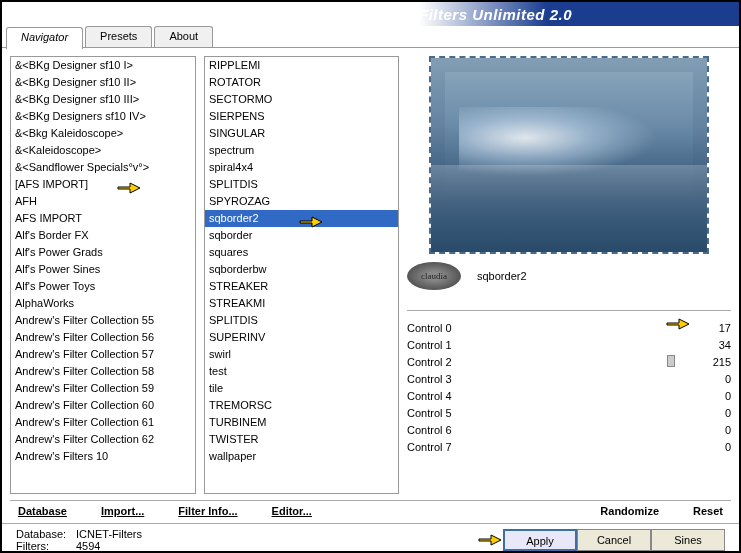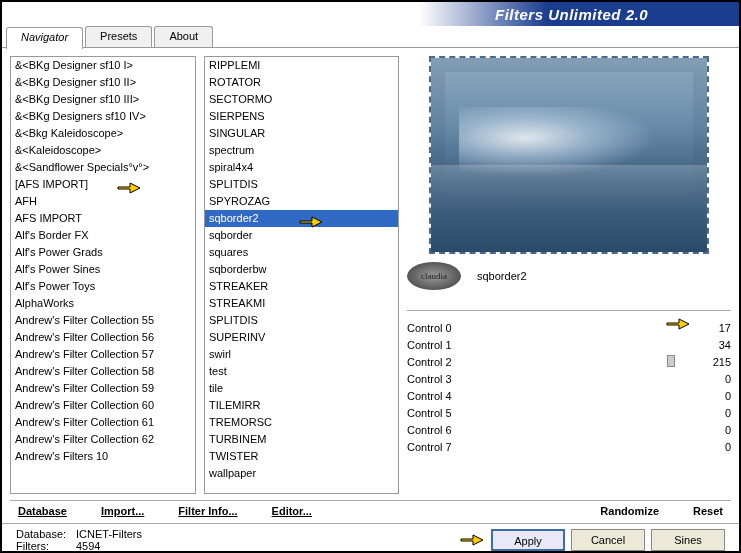--- a/index.html
+++ b/index.html
@@ -1,18 +1,18 @@
 <!DOCTYPE html>
 <html><head>
 <meta charset="utf-8">
 <style>
 * { margin: 0; padding: 0; box-sizing: border-box; }
 body { font-family: Arial, sans-serif; font-size: 11px; background: #fff; width: 741px; height: 553px; overflow: hidden; position: relative; border: 2px solid #000; }
 .header { height: 24px; background: #fff; display: flex; align-items: center; }
-.header-right { margin-left: auto; background: linear-gradient(to right, #fff 0%, #1a3d8f 40%, #1a3d8f 100%); height: 100%; min-width: 320px; display: flex; align-items: center; justify-content: center; padding-right: 15px; }
+.header-right { margin-left: auto; background: linear-gradient(to right, #fff 0%, #1a3d8f 40%, #1a3d8f 100%); height: 100%; min-width: 320px; display: flex; align-items: center; justify-content: flex-start; padding-right: 15px; }
 .header-title { color: #fff; font-family: 'Arial Black', sans-serif; font-weight: 900; font-style: italic; font-size: 15px; letter-spacing: 0.5px; }
 .tabs { height: 22px; display: flex; border-bottom: 1px solid #999; background: #fff; padding-left: 4px; }
 .tab { padding: 3px 14px 0 14px; border: 1px solid #999; border-bottom: none; background: #f0f0f0; cursor: pointer; border-radius: 3px 3px 0 0; margin-right: 2px; height: 21px; font-size: 11px; }
 .tab.active { background: #fff; position: relative; top: 1px; height: 22px; font-style: italic; }
 .main { display: flex; height: 452px; padding: 8px 8px 0 8px; gap: 8px; }
 .col { position: relative; }
 .list-box { background: #fff; border: 1px solid #999; height: 438px; overflow: hidden; position: relative; font-size: 11px; }
 .list-scroll { overflow-y: auto; overflow-x: hidden; height: 100%; }
 .col1 .list-box { width: 186px; }
 .col2 .list-box { width: 195px; }
@@ -34,21 +34,21 @@
 .control-value { width: 30px; text-align: right; }
 .slider-thumb { position: absolute; top: 1px; width: 8px; height: 12px; background: #ccc; border: 1px solid #888; }
 .hr-sep { border: none; border-top: 1px solid #aaa; margin: 4px 0; }
 .bottom-links { display: flex; padding: 4px 16px; font-size: 11px; margin-bottom: 2px; }
 .bottom-links .link { font-weight: bold; text-decoration: underline; margin-right: 34px; cursor: pointer; }
 .bottom-links .spacer { flex: 1; }
 .bottom-links .link-r { font-weight: bold; margin-left: 34px; cursor: pointer; }
 .status-row { border-top: 1px solid #aaa; padding: 4px 14px 0 14px; display: flex; font-size: 11px; }
 .status-left div { display: flex; }
 .status-left .label { width: 60px; }
-.status-buttons { margin-left: auto; display: flex; gap: 6px; align-items: center; }
+.status-buttons { margin-left: auto; display: flex; align-items: center; }
 .btn { width: 74px; height: 22px; background: #ece9d8; border: 1px solid #888; cursor: pointer; font-size: 11px; text-align: center; line-height: 20px; }
 .btn.primary { border: 2px solid #3a6ea5; background: #e8e8f8; }
 .pointer-hand { position: absolute; pointer-events: none; z-index: 10; }
 .pointer-hand svg { display: block; }
 </style>
 </head>
 <body>
 
 <div class="header">
   <div class="header-right">
@@ -115,21 +115,20 @@
           <div class="list-item">sqborder</div>
           <div class="list-item">squares</div>
           <div class="list-item">sqborderbw</div>
           <div class="list-item">STREAKER</div>
           <div class="list-item">STREAKMI</div>
           <div class="list-item">SPLITDIS</div>
           <div class="list-item">SUPERINV</div>
           <div class="list-item">swirl</div>
           <div class="list-item">test</div>
           <div class="list-item">tile</div>
-          <div class="list-item">TILEMIRR</div>
           <div class="list-item">TREMORSC</div>
           <div class="list-item">TURBINEM</div>
           <div class="list-item">TWISTER</div>
           <div class="list-item">wallpaper</div>
         </div>
     </div>
     <div class="pointer-hand" style="top:157px; left:94px;">
       <svg width="26" height="18">
           <path d="M2 8 L14 8 L14 4 L24 9 L14 14 L14 10 L2 10 Z" fill="#ffcc00" stroke="#000" stroke-width="1"></path>
         </svg>

